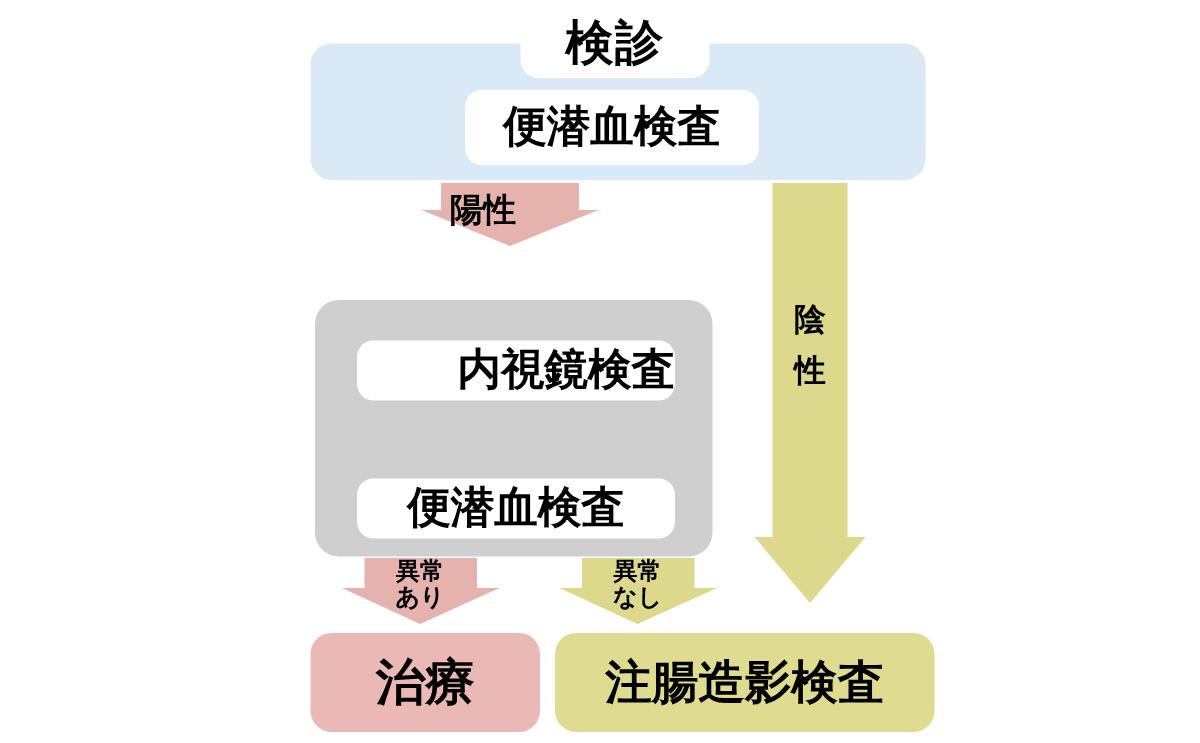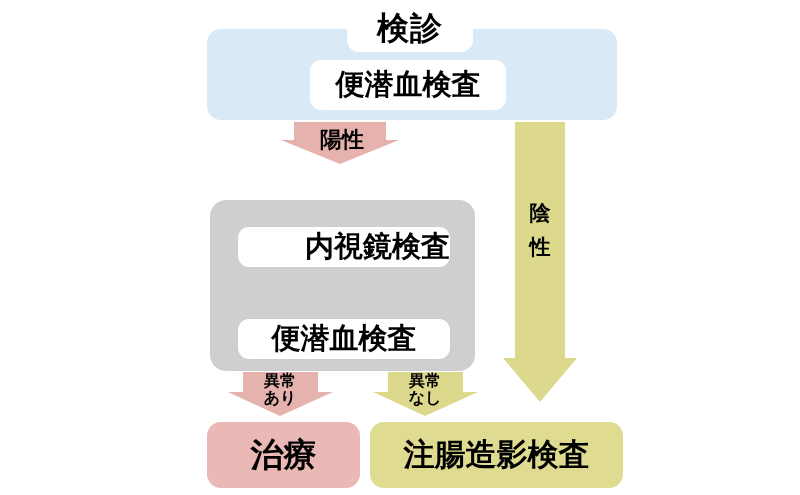--- a/index.html
+++ b/index.html
@@ -48,21 +48,21 @@
     display:flex;justify-content:center;align-items:center;
     font-weight:900;
   }
   .treatment-box{left:207px;top:422px;width:153px;height:66px;background:#eab9b5;font-size:33px;}
   .periodic-box{left:370px;top:422px;width:253px;height:66px;background:#dfdb90;font-size:31px;}
   .arrow-layer{position:absolute;left:0;top:0;width:800px;height:495px;z-index:1;}
   .arrow-label{
     position:absolute;z-index:3;font-weight:900;text-align:center;
     white-space:pre-line;
   }
-  .positive-label{left:292px;top:125px;width:100px;font-size:22px;font-family:Liberation Mono, monospace;}
+  .positive-label{left:272px;top:125px;width:100px;font-size:22px;font-family:Liberation Mono, monospace;}
   .negative-label{left:515px;top:196px;width:50px;font-size:21px;line-height:34px;}
   .abnormal-label{left:240px;top:372px;width:80px;font-size:16px;line-height:17px;}
   .normal-label{left:385px;top:372px;width:80px;font-size:16px;line-height:17px;}
 </style>
 </head>
 <body>
 
 <div class="canvas">
 
   <svg class="arrow-layer" viewBox="0 0 800 495" xmlns="http://www.w3.org/2000/svg">

